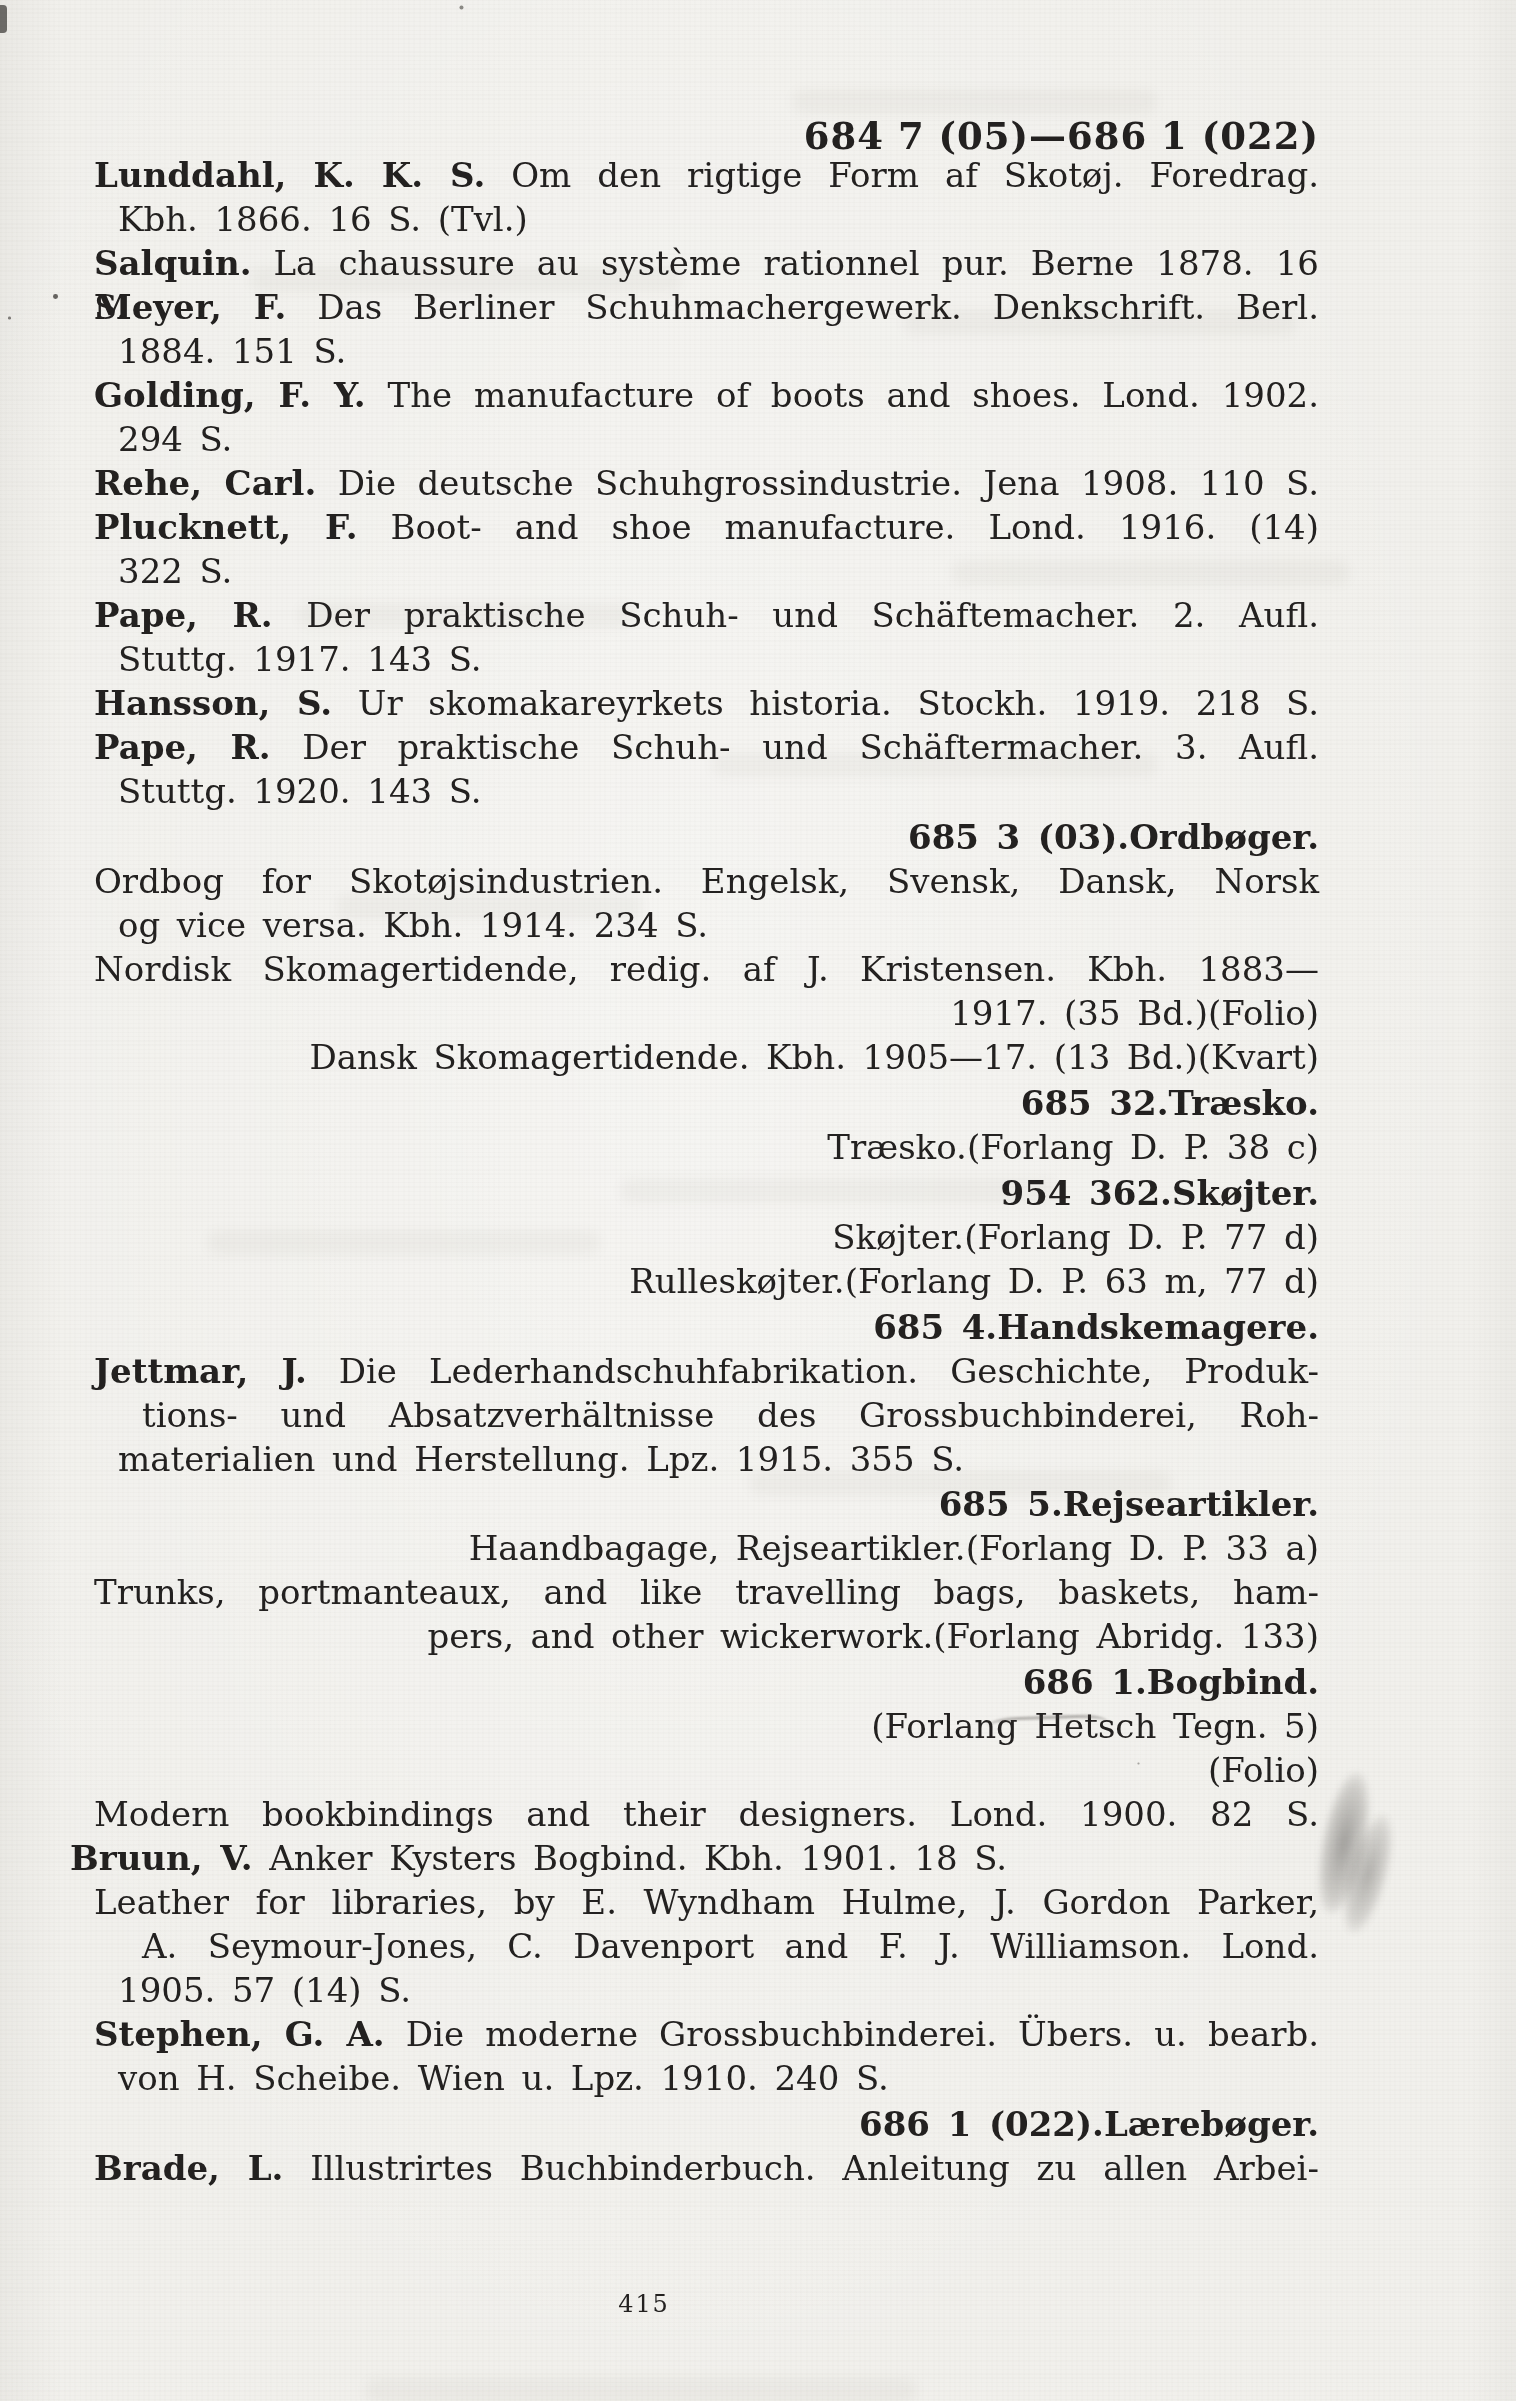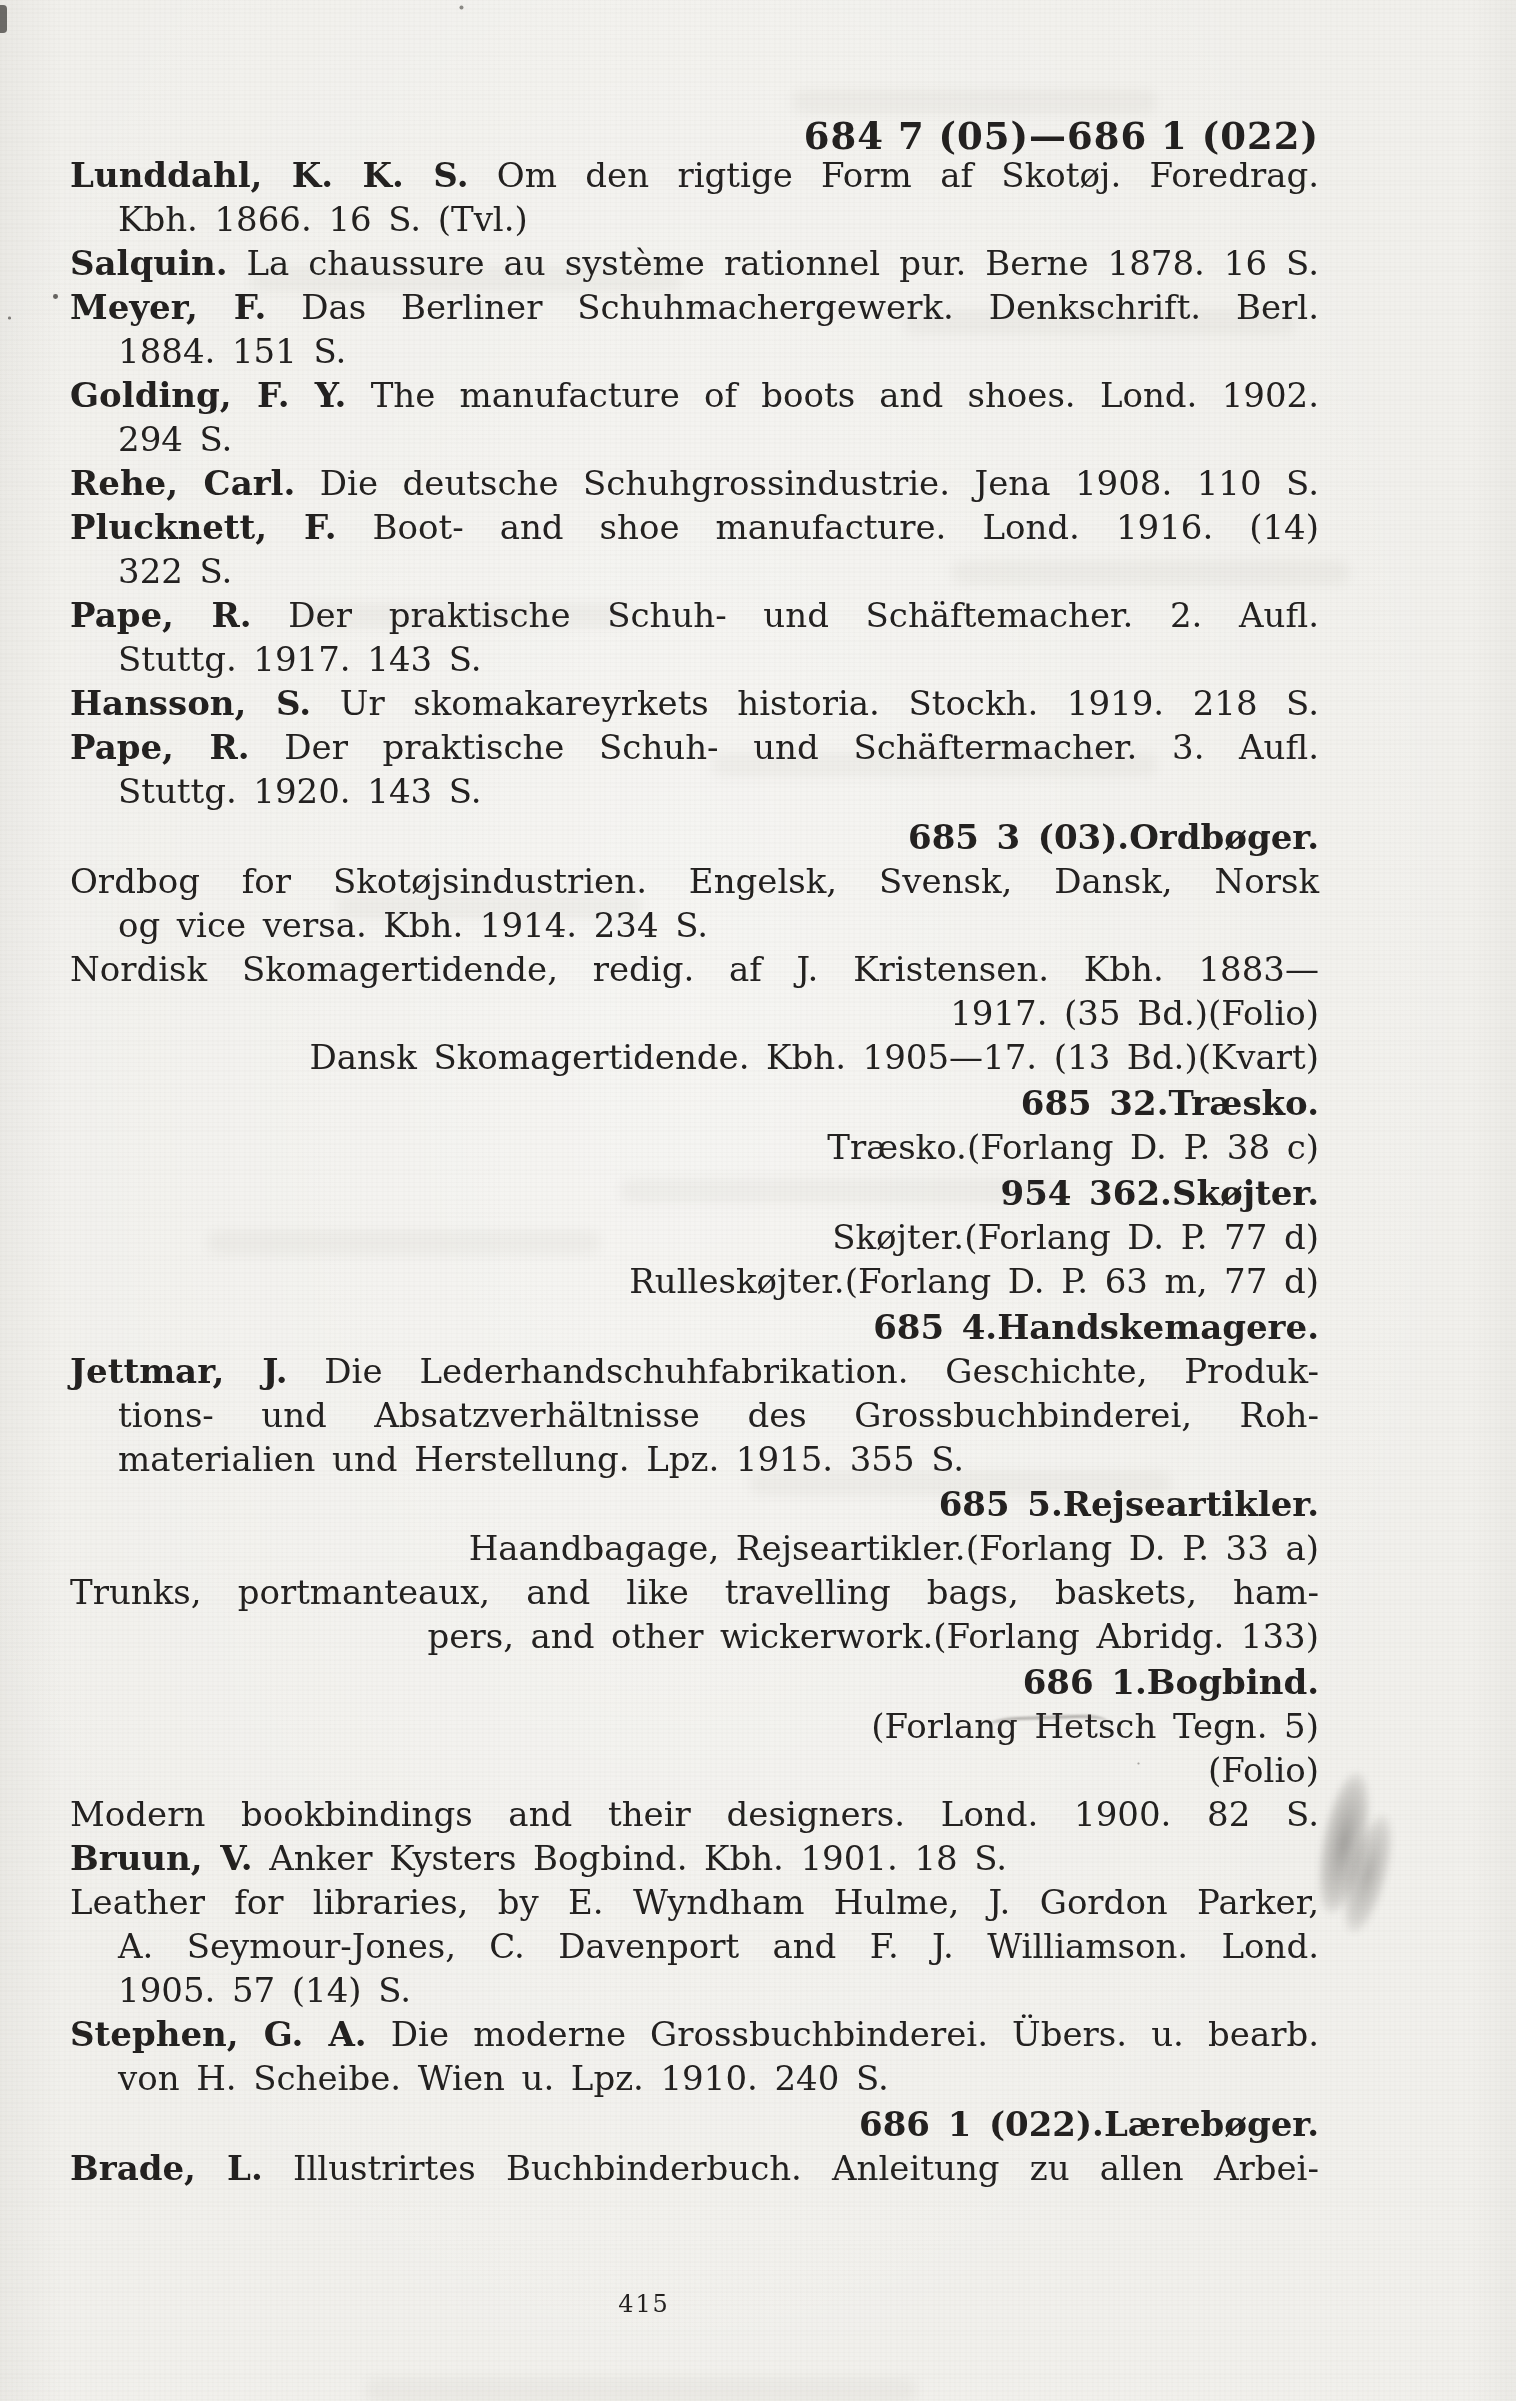--- a/index.html
+++ b/index.html
@@ -34,21 +34,21 @@
   .content {
     position: absolute;
     left: 70px; top: 153px; width: 1249px;
   }
   .line {
     height: 44px; line-height: 44px;
     font-size: 34px;
     word-spacing: 0.17em;
     text-align: left;
   }
-  .line.justify { text-align: justify; text-align-last: justify; }
+  .line.justify { text-align: justify; text-align-last: justify; margin-left: 24px; }
   .line.indent { padding-left: 48px; }
   .line.flex { display: flex; justify-content: flex-end; align-items: baseline; }
   .line.section { margin-top: 1.9px; }
   .b { font-weight: bold; }
   .right { text-align: right; }
   .page-number {
     position: absolute;
     left: 567px; top: 2284px; width: 154px;
     height: 40px; line-height: 40px;
     font-size: 24px; text-align: center;

